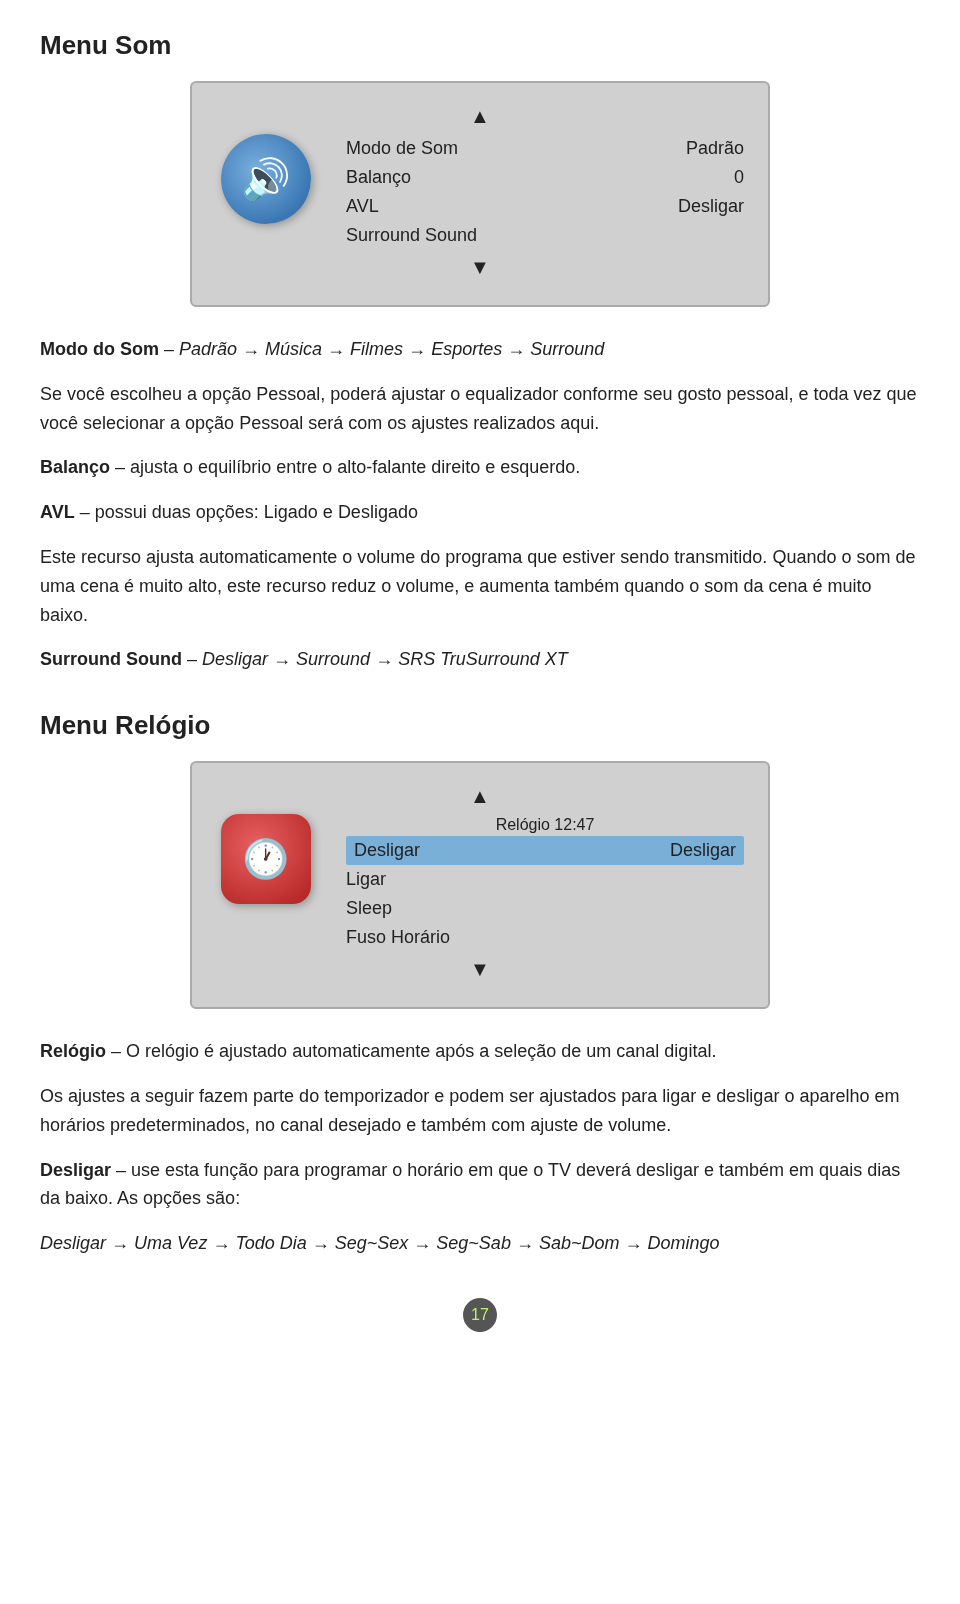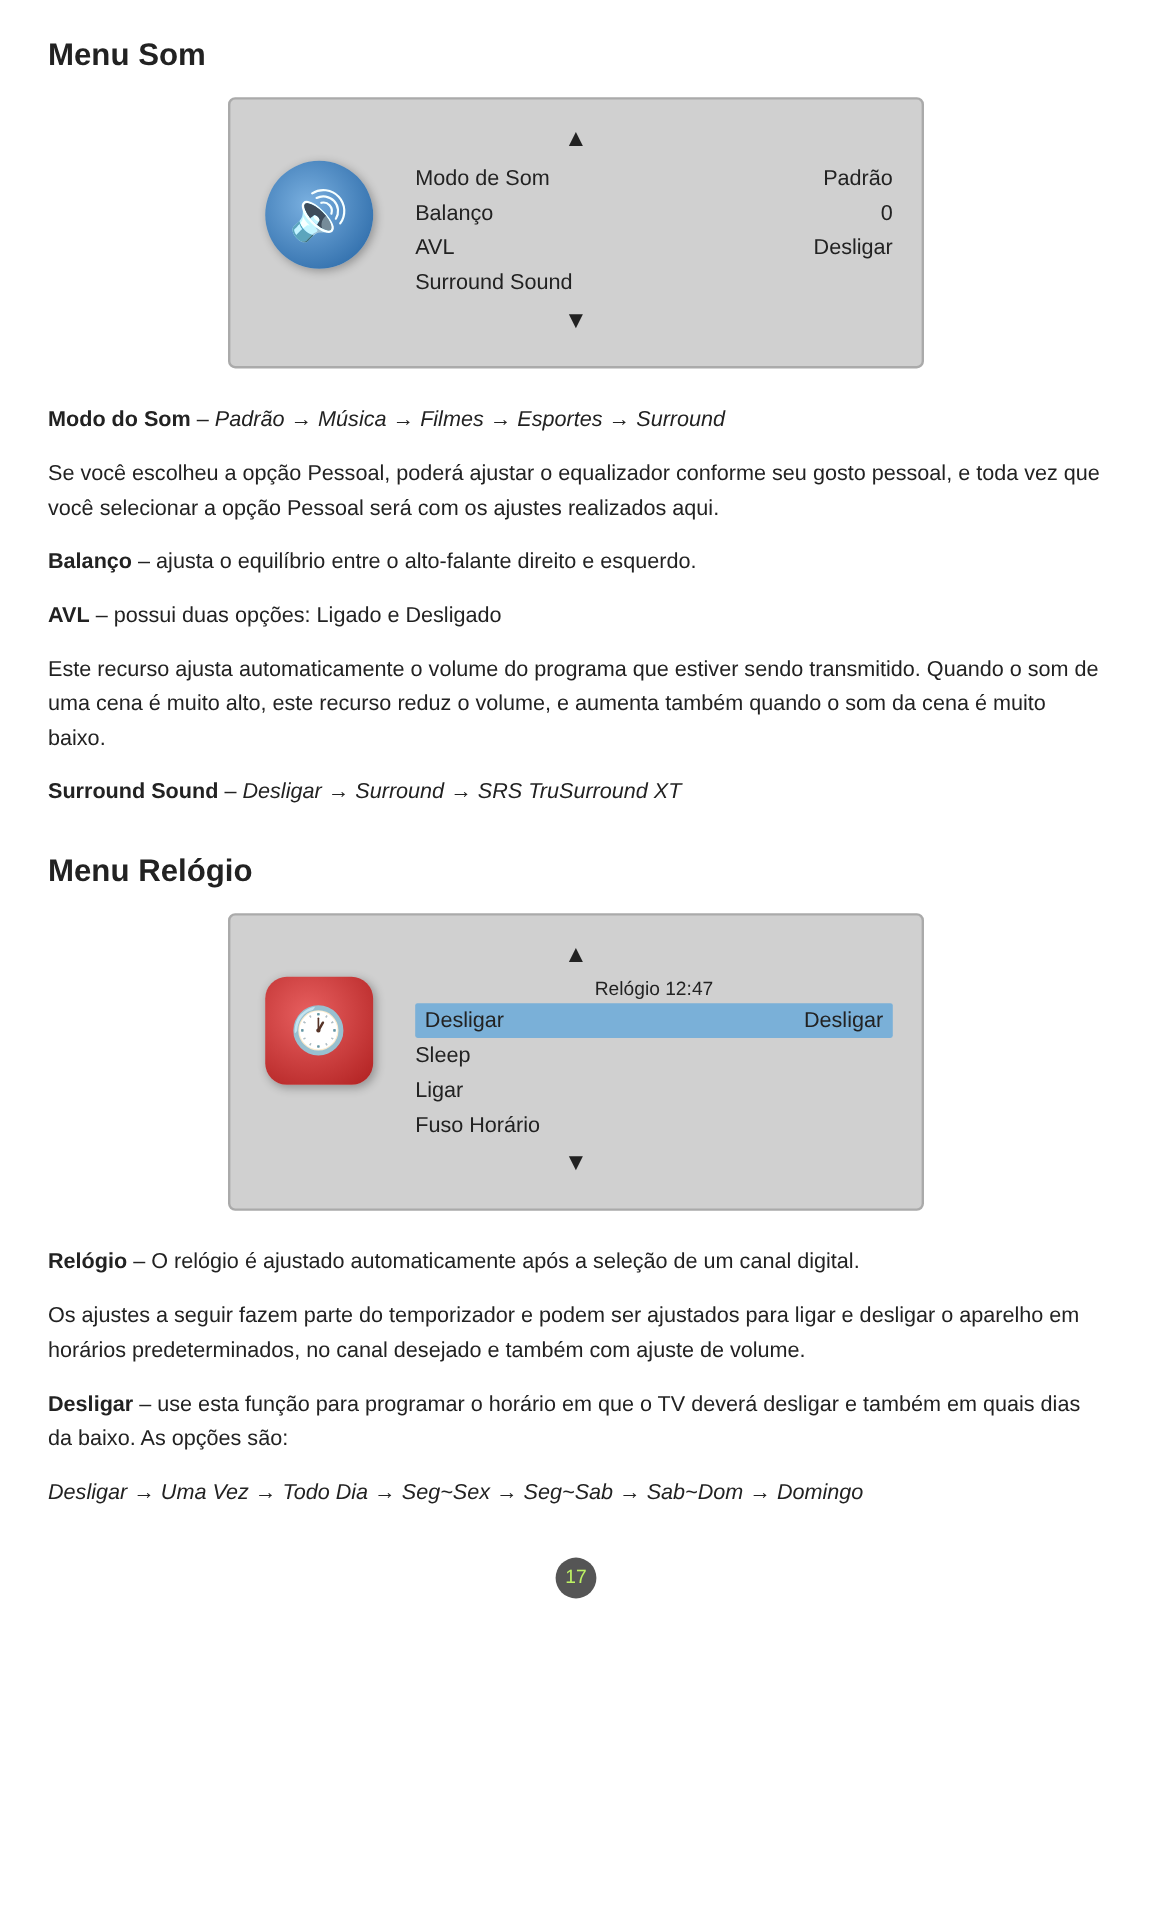--- a/index.html
+++ b/index.html
@@ -222,25 +222,25 @@
     </div>
     <div class="menu-items-area">
       <div class="menu-title-row">Relógio 12:47</div>
 
       <div class="menu-row highlighted">
         <span class="label">Desligar</span>
         <span class="value">Desligar</span>
       </div>
 
       <div class="menu-row">
+        <span class="label">Ligar</span>
+      </div>
+
+      <div class="menu-row">
         <span class="label">Sleep</span>
-      </div>
-
-      <div class="menu-row">
-        <span class="label">Ligar</span>
       </div>
 
       <div class="menu-row">
         <span class="label">Fuso Horário</span>
       </div>
     </div>
   </div>
   <div class="arrow-down">▼</div>
 </div>
 

